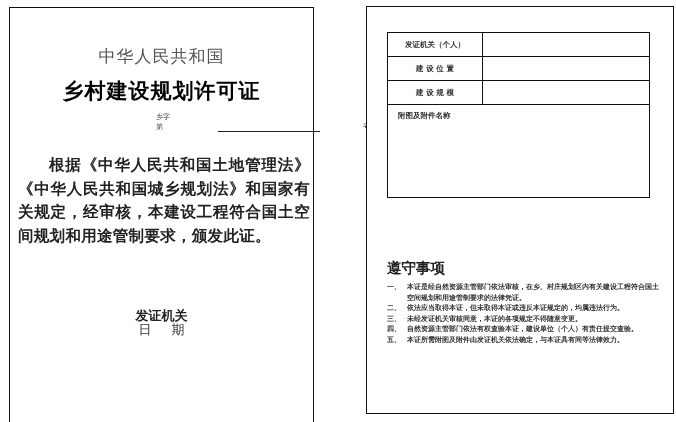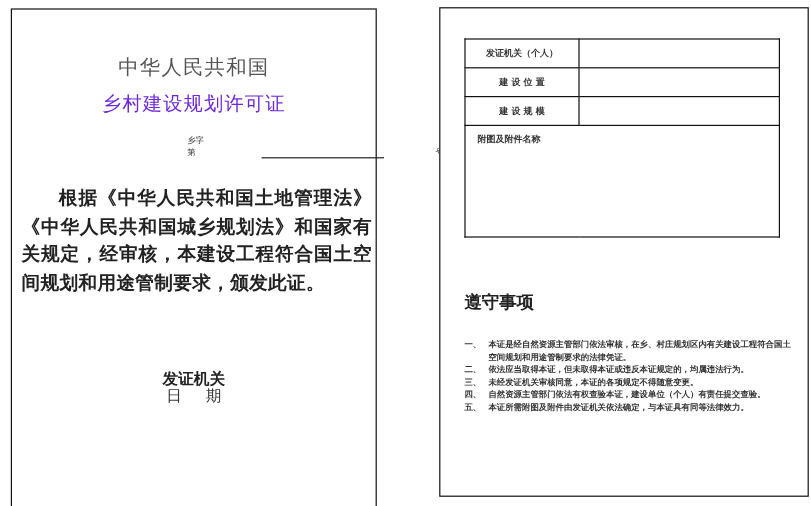--- a/index.html
+++ b/index.html
@@ -12,21 +12,21 @@
   }
   #left-card { left:9px; top:7px; width:305px; height:420px; }
   #right-card { left:366px; top:6px; width:308px; height:408px; }
 
   .country {
     position:absolute; left:0; width:100%; top:37px; text-align:center;
     font-family:"DejaVu Serif", serif; font-size:17px; color:#555; letter-spacing:1px;
   }
   .cert-title {
     position:absolute; left:0; width:100%; top:69px; text-align:center;
-    font-size:16px; font-weight:normal; color:#6d28d9; letter-spacing:1px;
+    font-size:21px; font-weight:bold; color:#000000; letter-spacing:1px;
   }
   .reg-line {
     position:absolute; left:146px; top:104px; font-size:7px; color:#333;
     display:flex; align-items:flex-end;gap:41px;
   }
   .reg-line .line { display:inline-block; width:114px; border-bottom:1px solid #222; height:7px; margin:0 2px; }
   .body-text {
     position:absolute; left:8px; top:146px; width:292px;
     font-size:15.5px; font-weight:bold; line-height:23.5px; color:#222;
     text-indent:31px; text-align:justify; letter-spacing:0.3px;
@@ -36,21 +36,21 @@
   .date-row span + span { margin-left:20px; }
 
   table.info {
     position:absolute; left:20px; top:25px; width:263px; border-collapse:collapse;
   }
   table.info td { border:1.5px solid #111; font-size:7.5px; font-weight:bold; color:#333; padding:0; }
   table.info td.label { width:94px; height:23px; text-align:center; vertical-align:middle; }
   table.info td.value { height:23px; }
   table.info td.attach { height:86px; vertical-align:top; text-align:left; padding:6px 0 0 10px; }
 
-  .notice-title { position:absolute; left:20px; top:236px; font-size:14.5px; font-weight:bold; color:#222; }
+  .notice-title { position:absolute; left:20px; top:252px; font-size:14.5px; font-weight:bold; color:#222; }
   .notice-list { position:absolute; left:20px; top:275px; width:275px; font-size:7px; font-weight:bold; color:#333; line-height:10.5px; }
   .notice-item { display:flex; }
   .notice-num { width:20px; flex-shrink:0; }
   .notice-text { flex:1; }
 </style>
 </head>
 <body>
 
 <div class="card" id="left-card">
   <div class="country">中华人民共和国</div>

